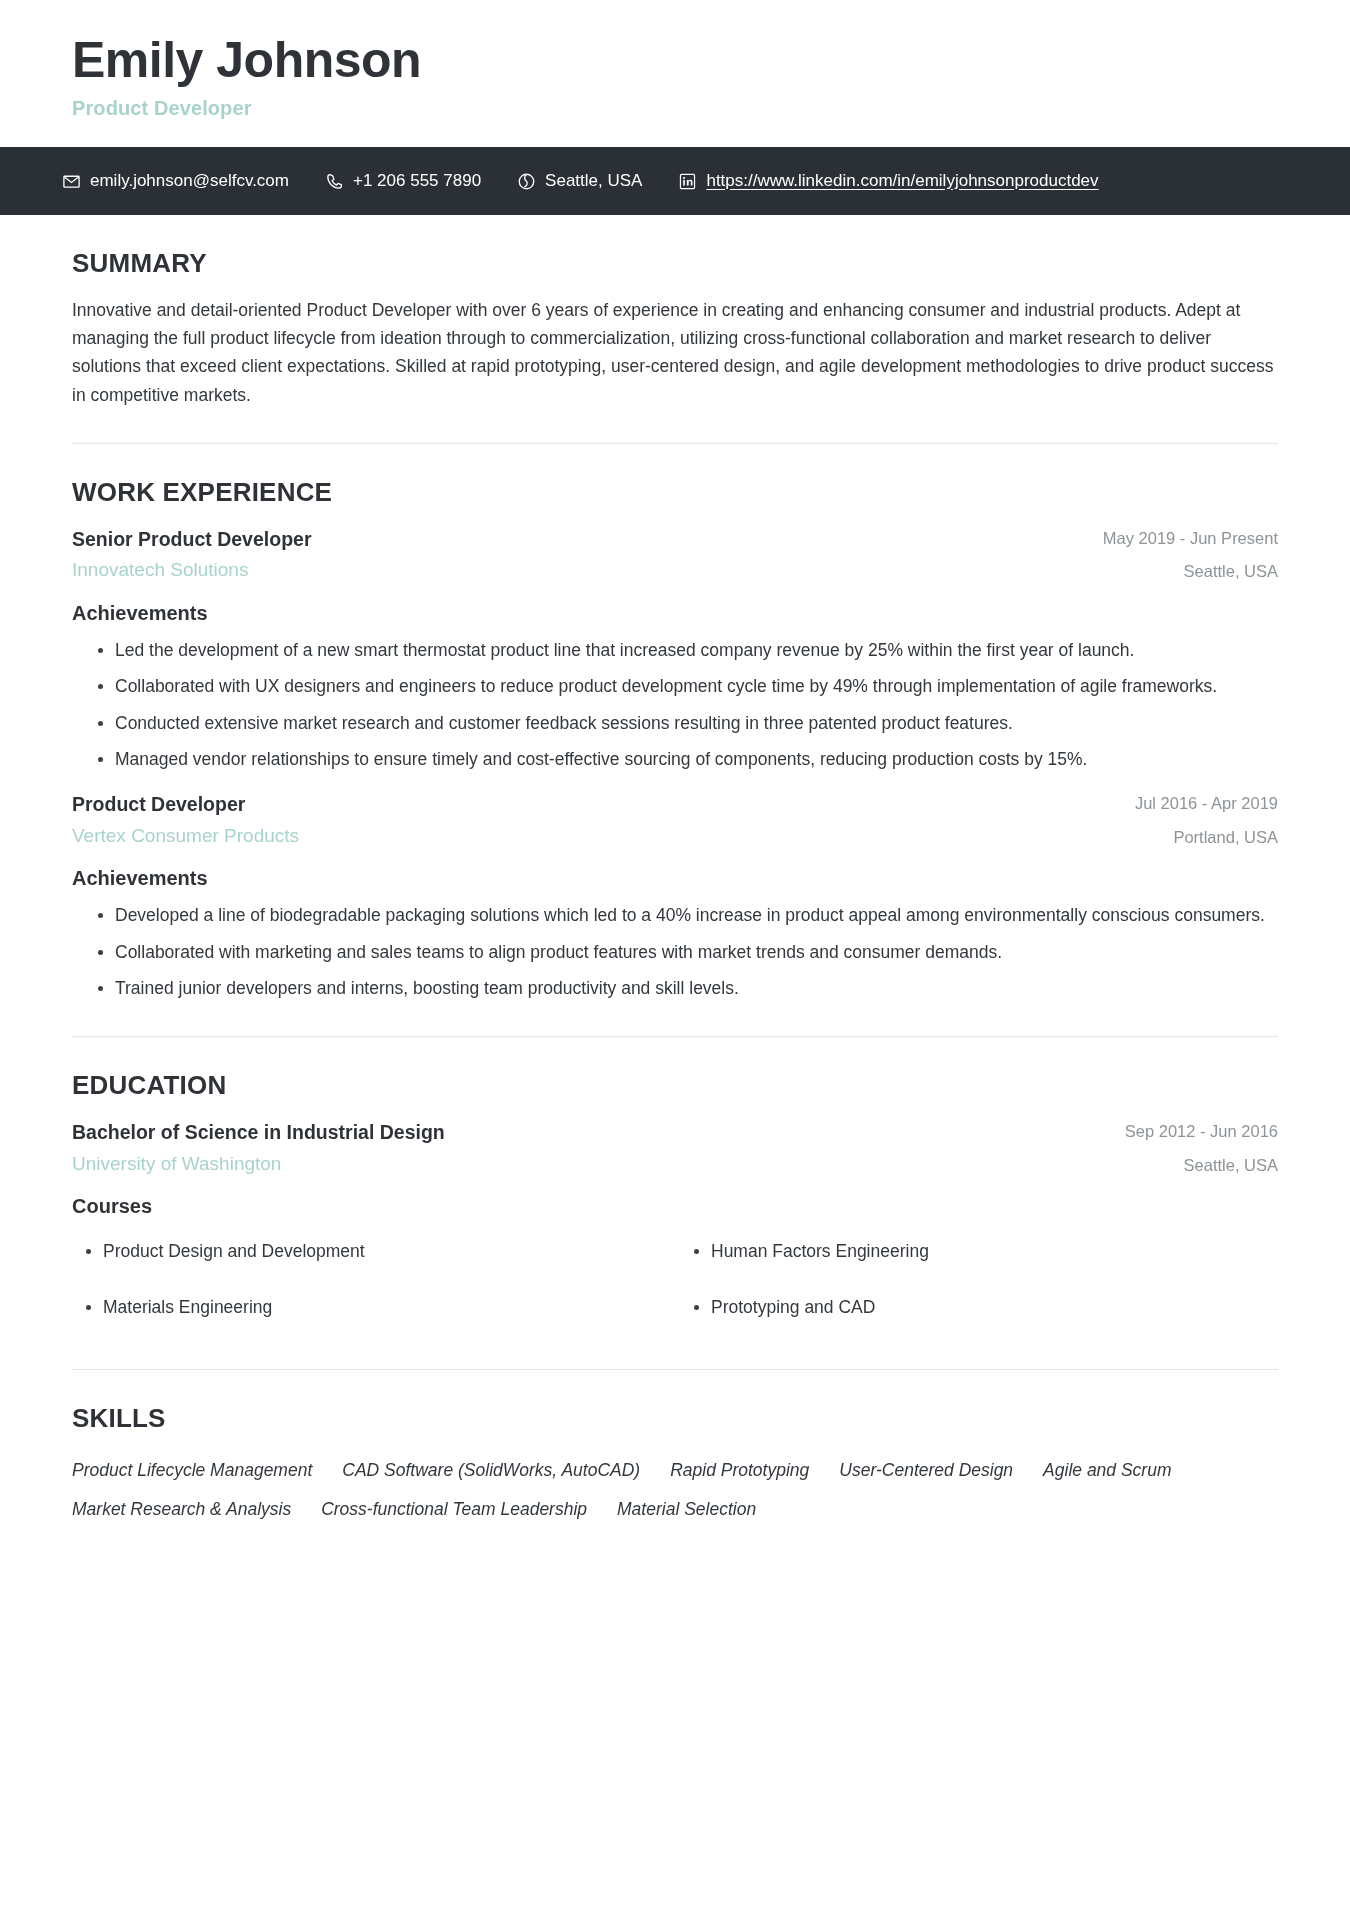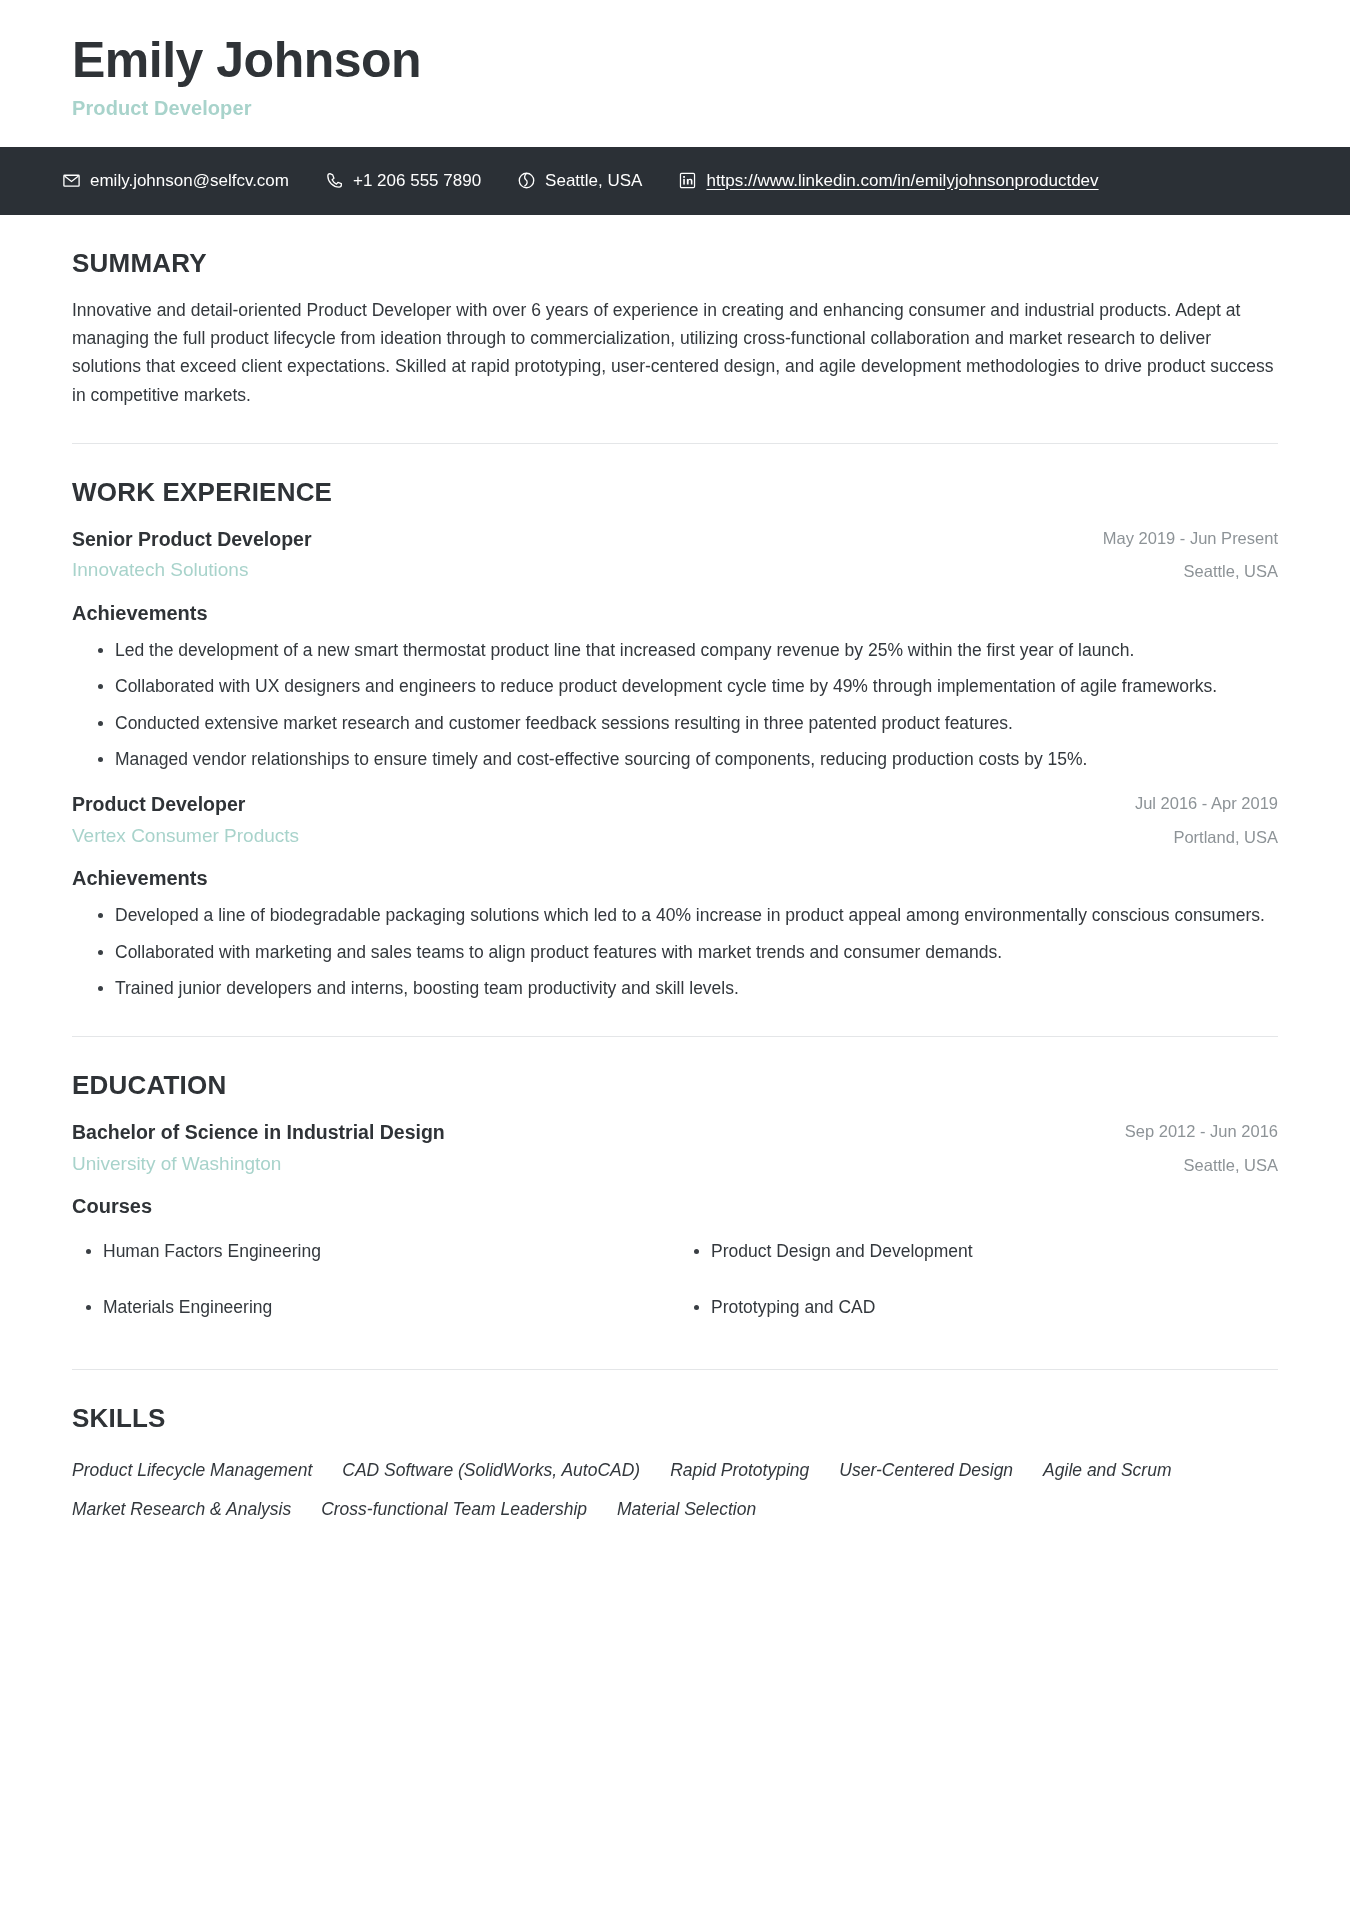--- a/index.html
+++ b/index.html
@@ -52,21 +52,21 @@
     color: #ffffff;
     height: 68px;
     display: flex;
     align-items: center;
     padding: 0 62px;
     gap: 0px;
   }
 
   .contact-item {
     display: flex;
-    align-items: flex-start;
+    align-items: flex-end;
     gap: 9px;
     font-size: 17px;
     color: #ffffff;
     white-space: nowrap;
     margin-right: 36px;
   }
   .contact-item:last-child { margin-right: 0; }
 
   .contact-item .ci-icon {
     display: inline-flex;
@@ -355,22 +355,22 @@
             <div class="entry-role">Bachelor of Science in Industrial Design</div>
             <div class="entry-org">University of Washington</div>
           </div>
           <div class="entry-right">
             <div class="entry-date">Sep 2012 - Jun 2016</div>
             <div class="entry-loc">Seattle, USA</div>
           </div>
         </div>
         <div class="sub-label">Courses</div>
         <ul class="courses-grid">
+          <li>Product Design and Development</li>
           <li>Human Factors Engineering</li>
-          <li>Product Design and Development</li>
           <li>Materials Engineering</li>
           <li>Prototyping and CAD</li>
         </ul>
       </div>
     </div>
 
     <div class="section-divider"></div>
 
     <div class="section">
       <div class="section-title">SKILLS</div>

